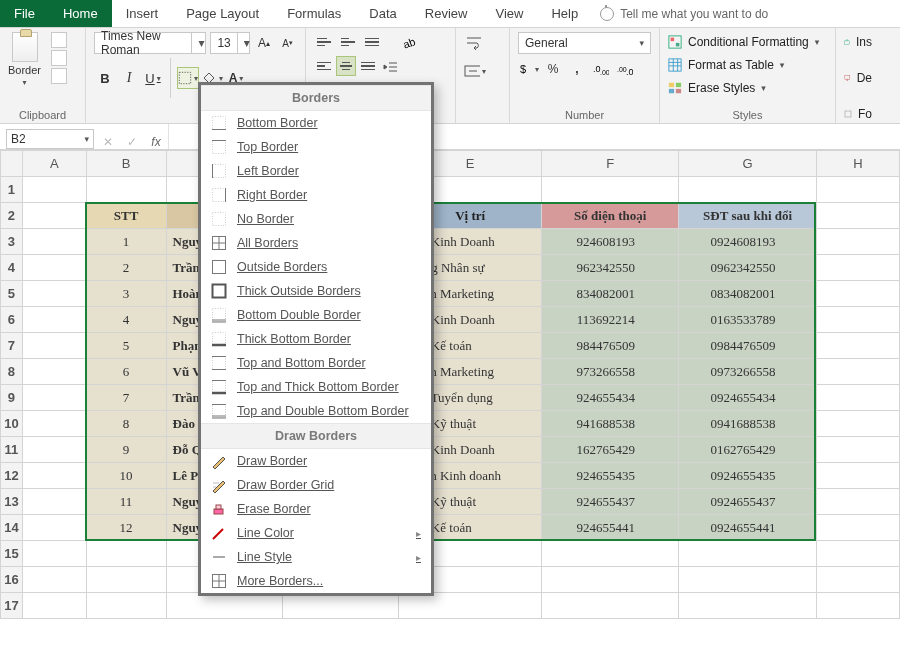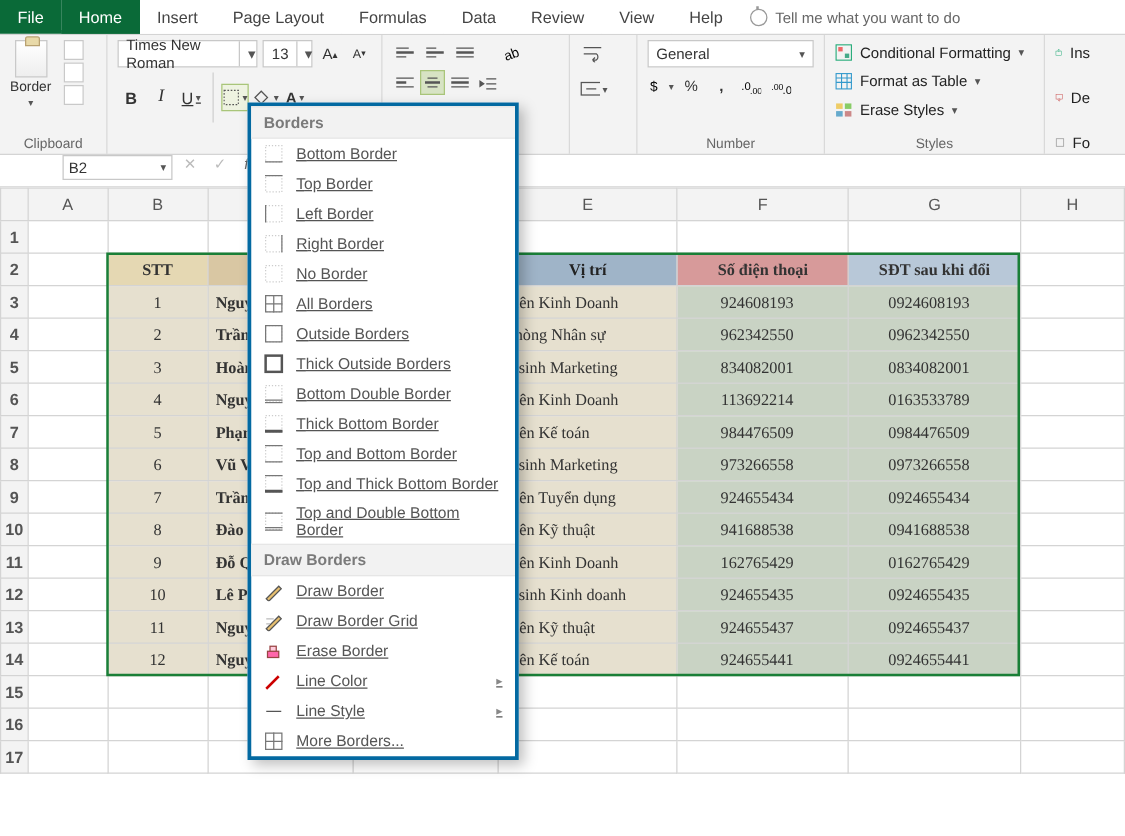--- a/index.html
+++ b/index.html
@@ -36,42 +36,42 @@
   .pasteicon{width:26px;height:30px;border:1px solid #c9c9c9;background:linear-gradient(#fff,#eee);position:relative;}
   .pasteicon::before{content:"";position:absolute;top:-4px;left:7px;width:10px;height:6px;border:1px solid #b8a170;background:#e8d9a8;border-radius:2px 2px 0 0;}
   .smallstack{display:flex;flex-direction:column;gap:2px;margin-left:4px;}
   .smallic{width:16px;height:16px;border:1px solid #c9c9c9;background:#fff;}
   .alignbtn{width:20px;height:20px;display:inline-flex;flex-direction:column;justify-content:center;gap:2px;padding:3px;}
   .alignbtn i{height:1.5px;background:#555;}
   .ribbonlink{font-size:12px;color:#222;display:flex;align-items:center;gap:6px;height:20px;}
   .ribbonlink .ic{width:14px;height:14px;}
   .boxwhite{background:#fff;border:1px solid #c8c8c8;height:22px;padding:0 6px;display:flex;align-items:center;min-width:90px;}
   
-  .fbar{display:flex;align-items:flex-start;border-bottom:1px solid #d4d4d4;height:26px;background:#fff;padding-left:44px;}
+  .fbar{display:flex;align-items:flex-end;border-bottom:1px solid #d4d4d4;height:26px;background:#fff;}
   .namebox{width:88px;border:1px solid #c8c8c8;height:20px;margin:0 2px 0 6px;display:flex;align-items:center;justify-content:space-between;padding:0 4px;}
   .fxbtn{width:24px;text-align:center;color:#666;}
   .formula{flex:1;border-left:1px solid #e3e3e3;height:100%;padding-left:8px;display:flex;align-items:center;}
   
   .gridwrap{position:relative;}
   table.sheet{border-collapse:collapse;width:100%;}
   table.sheet th,table.sheet td{border:1px solid #d4d4d4;height:26px;font-size:13px;}
   .colhead{background:#f3f3f3;text-align:center;color:#555;font-weight:normal;}
   .rowhead{background:#f3f3f3;text-align:center;color:#555;width:22px;}
   .selall{background:#f3f3f3;width:22px;}
   .hdrcell{background:#d9c7a3;font-weight:bold;font-family:"Times New Roman";text-align:center;}
   .hdrcell.stt{background:#e5d8b3;margin-top:22px;}
   .hdrcolE{background:#9fb4c8;font-weight:bold;color:#222;font-family:"Times New Roman";text-align:center;}
   .hdrcolF{background:#d79a9a;font-weight:bold;font-family:"Times New Roman";text-align:center;}
   .hdrcolG{background:#b8c8d8;font-weight:bold;font-family:"Times New Roman";text-align:center;}
   .datacell{background:#e6e0cf;font-family:"Times New Roman";font-size:14px;padding:0 6px;}
   .summarycell{background:#c9d3c4;font-family:"Times New Roman";font-size:14px;text-align:center;padding-right:10px;}
   .sttcell{background:#e6e0cf;font-family:"Times New Roman";font-size:14px;text-align:center;}
   .namecol{font-weight:bold;}
   
-  .bdrop{position:absolute; left:198px; top:54px; width:217px; background:#fff; border:3px solid #0369a1; box-shadow:4px 4px 10px rgba(0,0,0,.25); z-index:50; font-size:12.5px;}
+  .bdrop{position:absolute; left:198px; top:54px; width:236px; background:#fff; border:3px solid #737373; box-shadow:4px 4px 10px rgba(0,0,0,.25); z-index:50; font-size:12.5px;text-align:center;}
   .bdrop .section{background:#f2f2f2;color:#7a7a7a;font-weight:600;padding:5px 10px;border-top:1px solid #e6e6e6;border-bottom:1px solid #e6e6e6;}
   .bdrop .item{display:flex;align-items:center;gap:10px;padding:4px 10px;color:#555;text-decoration:underline;}
   .bdrop .item .caret{margin-left:auto;color:#888;font-size:10px;}
   
   .b-ic{width:16px;height:16px;position:relative;display:inline-block;}
   .b-ic svg{width:16px;height:16px;}
   
   .seloutline{position:absolute;border:2px solid #1a7f37;pointer-events:none;}
   
   svg{display:block;}

